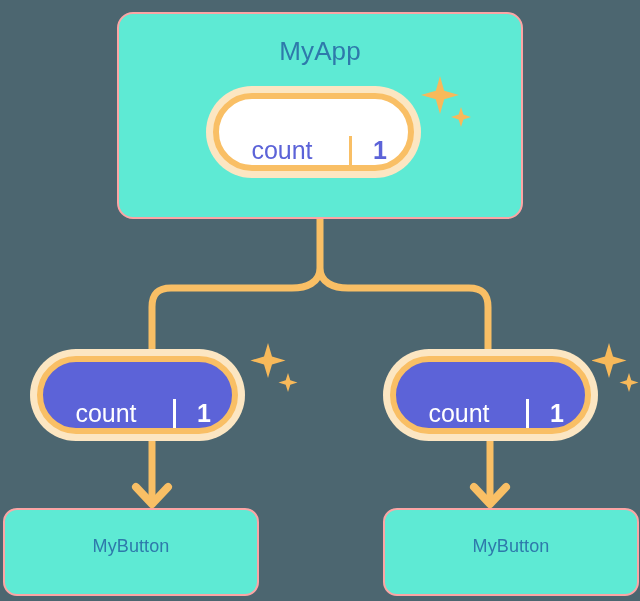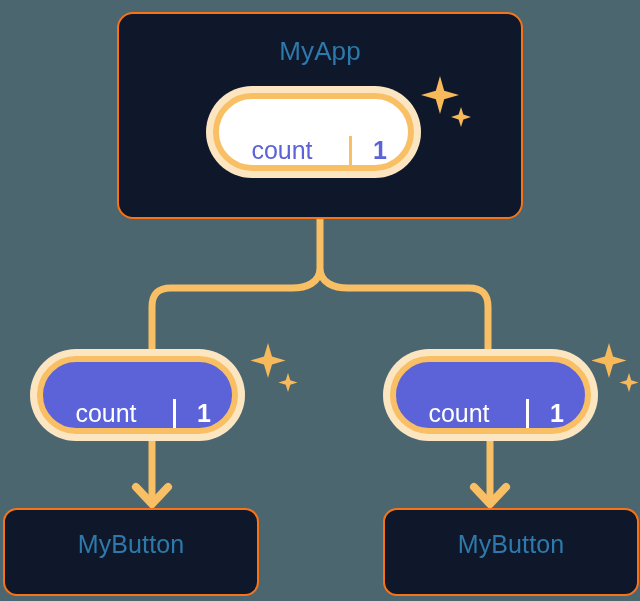--- a/index.html
+++ b/index.html
@@ -26,22 +26,22 @@
     top: 0;
     width: 640px;
     height: 601px;
     z-index: 1;
     pointer-events: none;
   }
 
   
   .comp-box {
     position: absolute;
-    background: #0f172a;
-    border: 2px solid #f97316;
+    background: #5eead4;
+    border: 2px solid #fca5a5;
     border-radius: 14px;
     box-sizing: border-box;
     z-index: 2;
   }
   .comp-title {
     color: #2e79ab;
     font-size: 26px;
     font-weight: 400;
     letter-spacing: .1px;
     text-align: center;
@@ -60,22 +60,22 @@
   }
 
   .btn-box {
     top: 508px;
     width: 256px;
     height: 88px;
   }
   #btn-box-left  { left: 3px; }
   #btn-box-right { left: 383px; }
   .btn-box .comp-title {
-    margin-top: 20px;
-    font-size: 25px;
+    margin-top: 26px;
+    font-size: 18px;
   }
   
   .pill-glow {
     position: absolute;
     border-radius: 999px;
     background: #fce6c2;
     z-index: 3;
   }
 
   .pill-inner {

